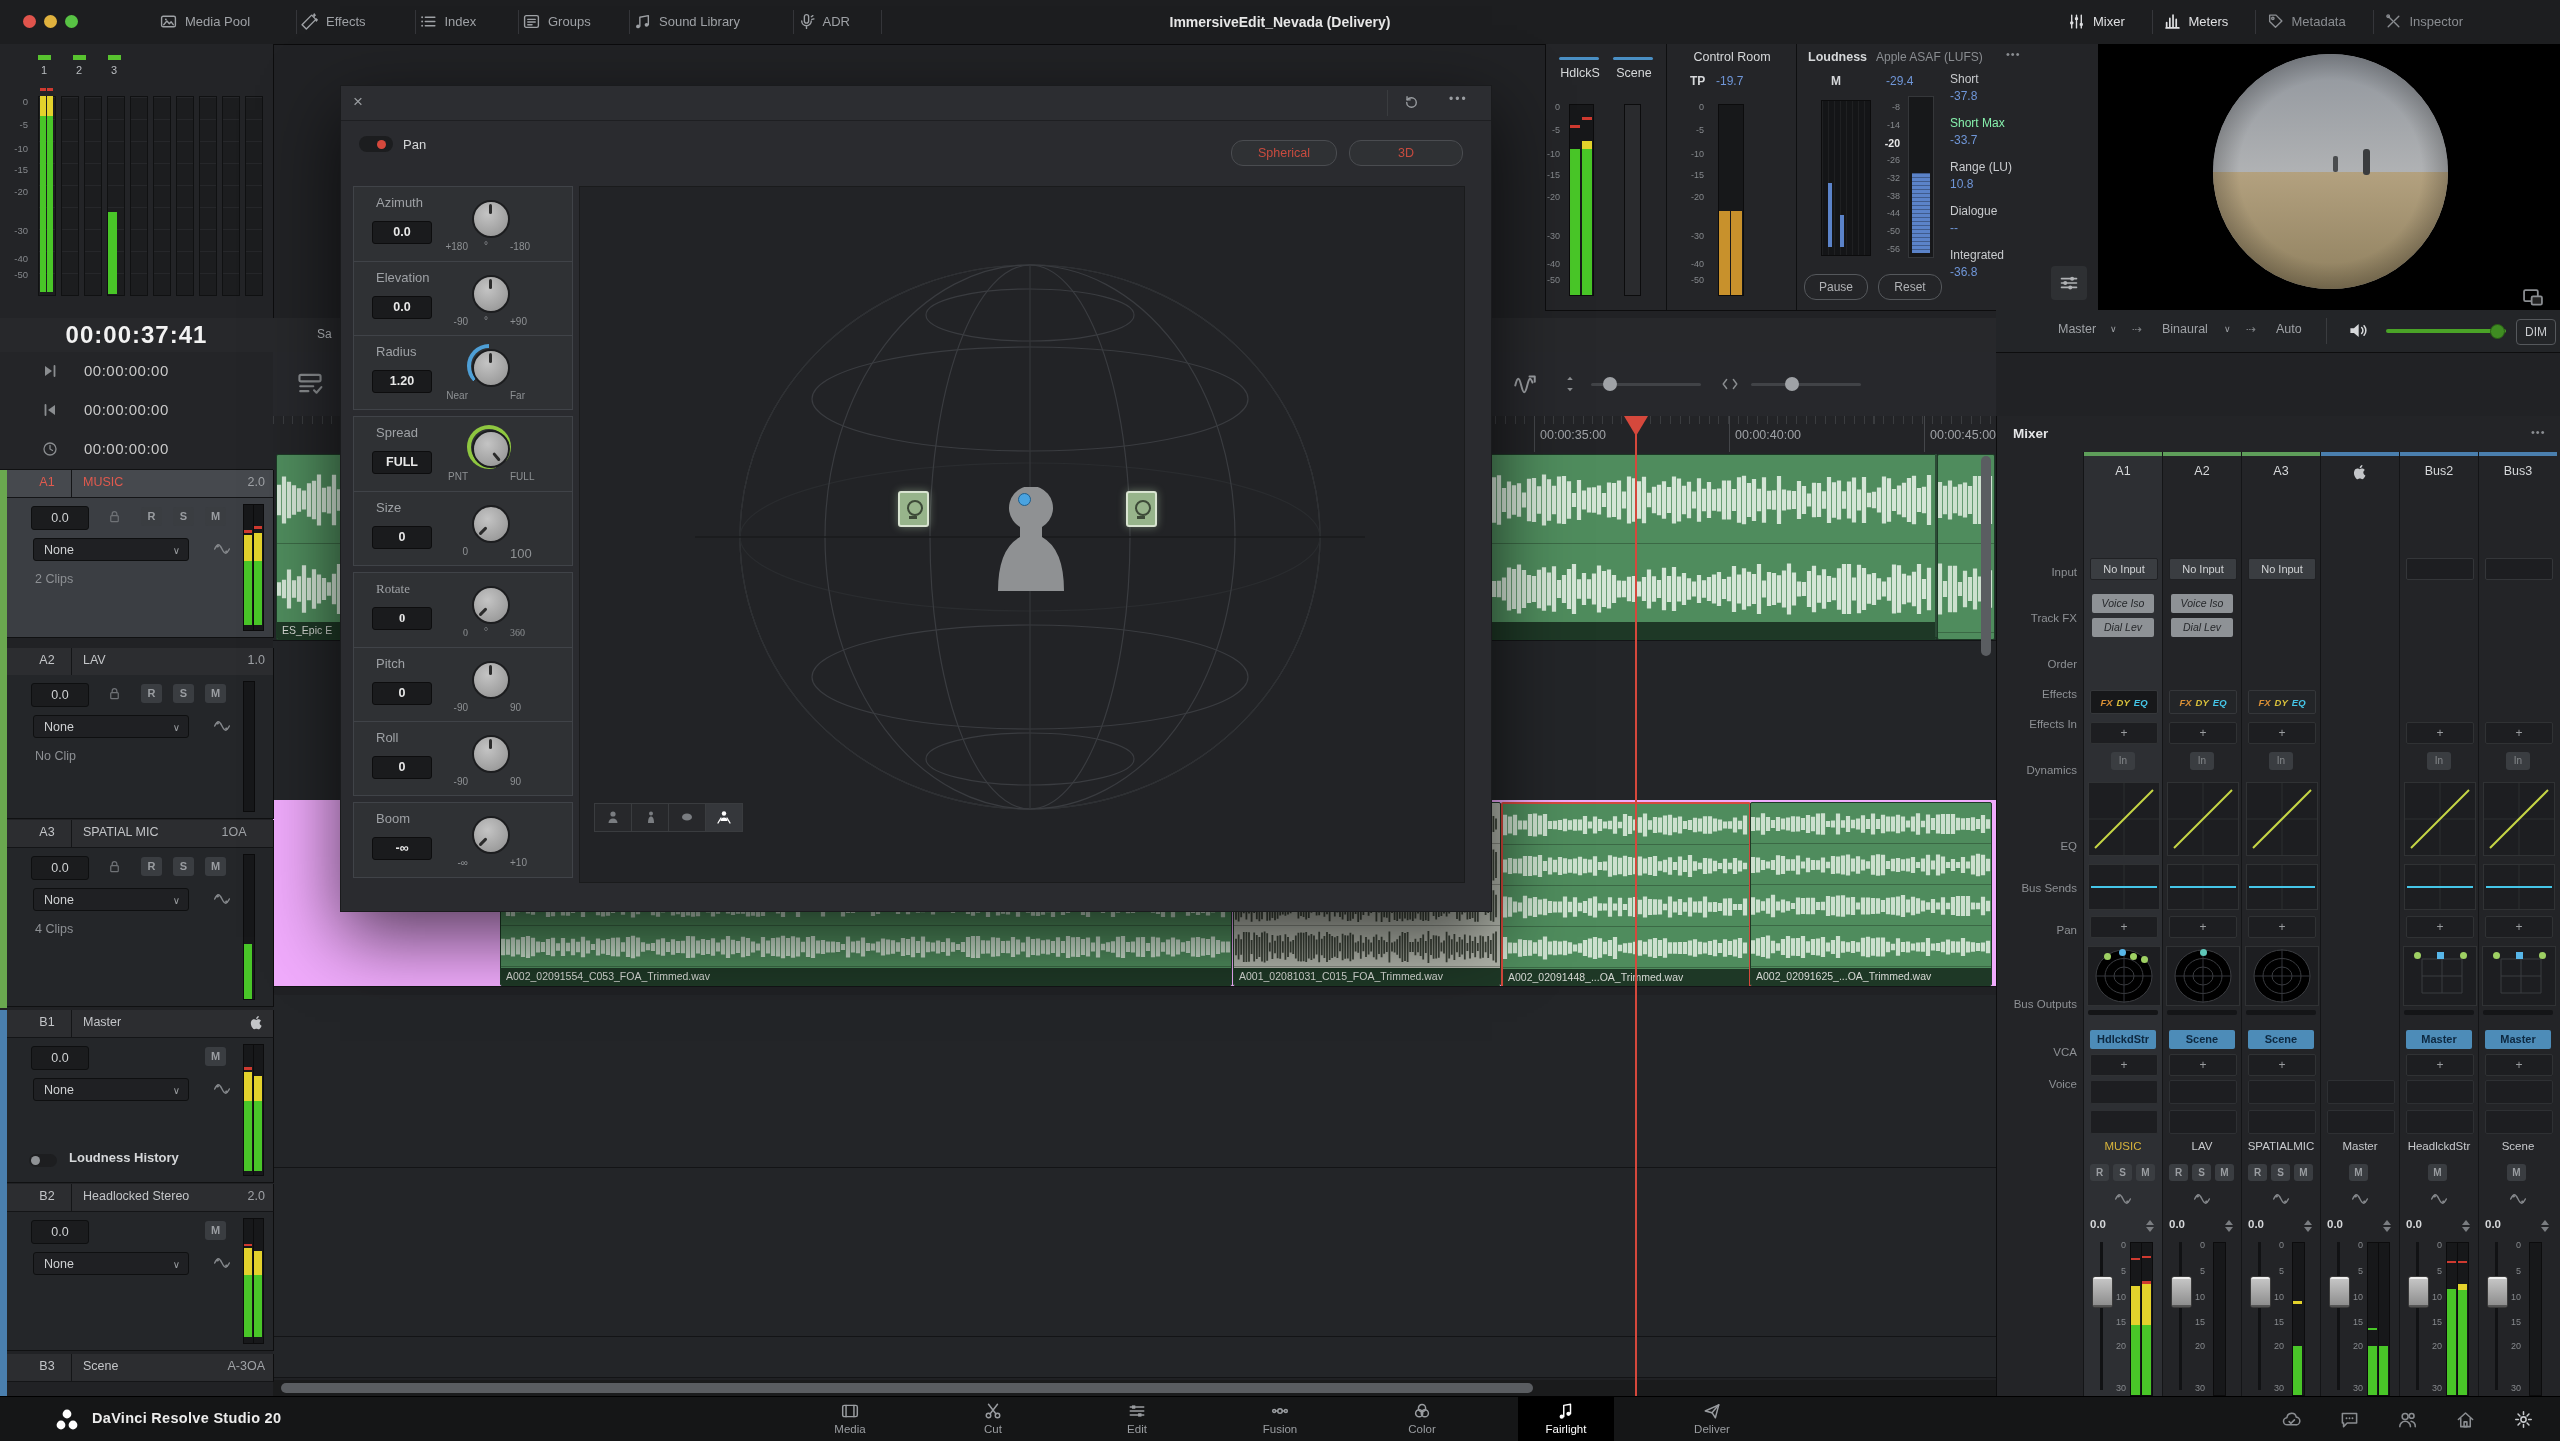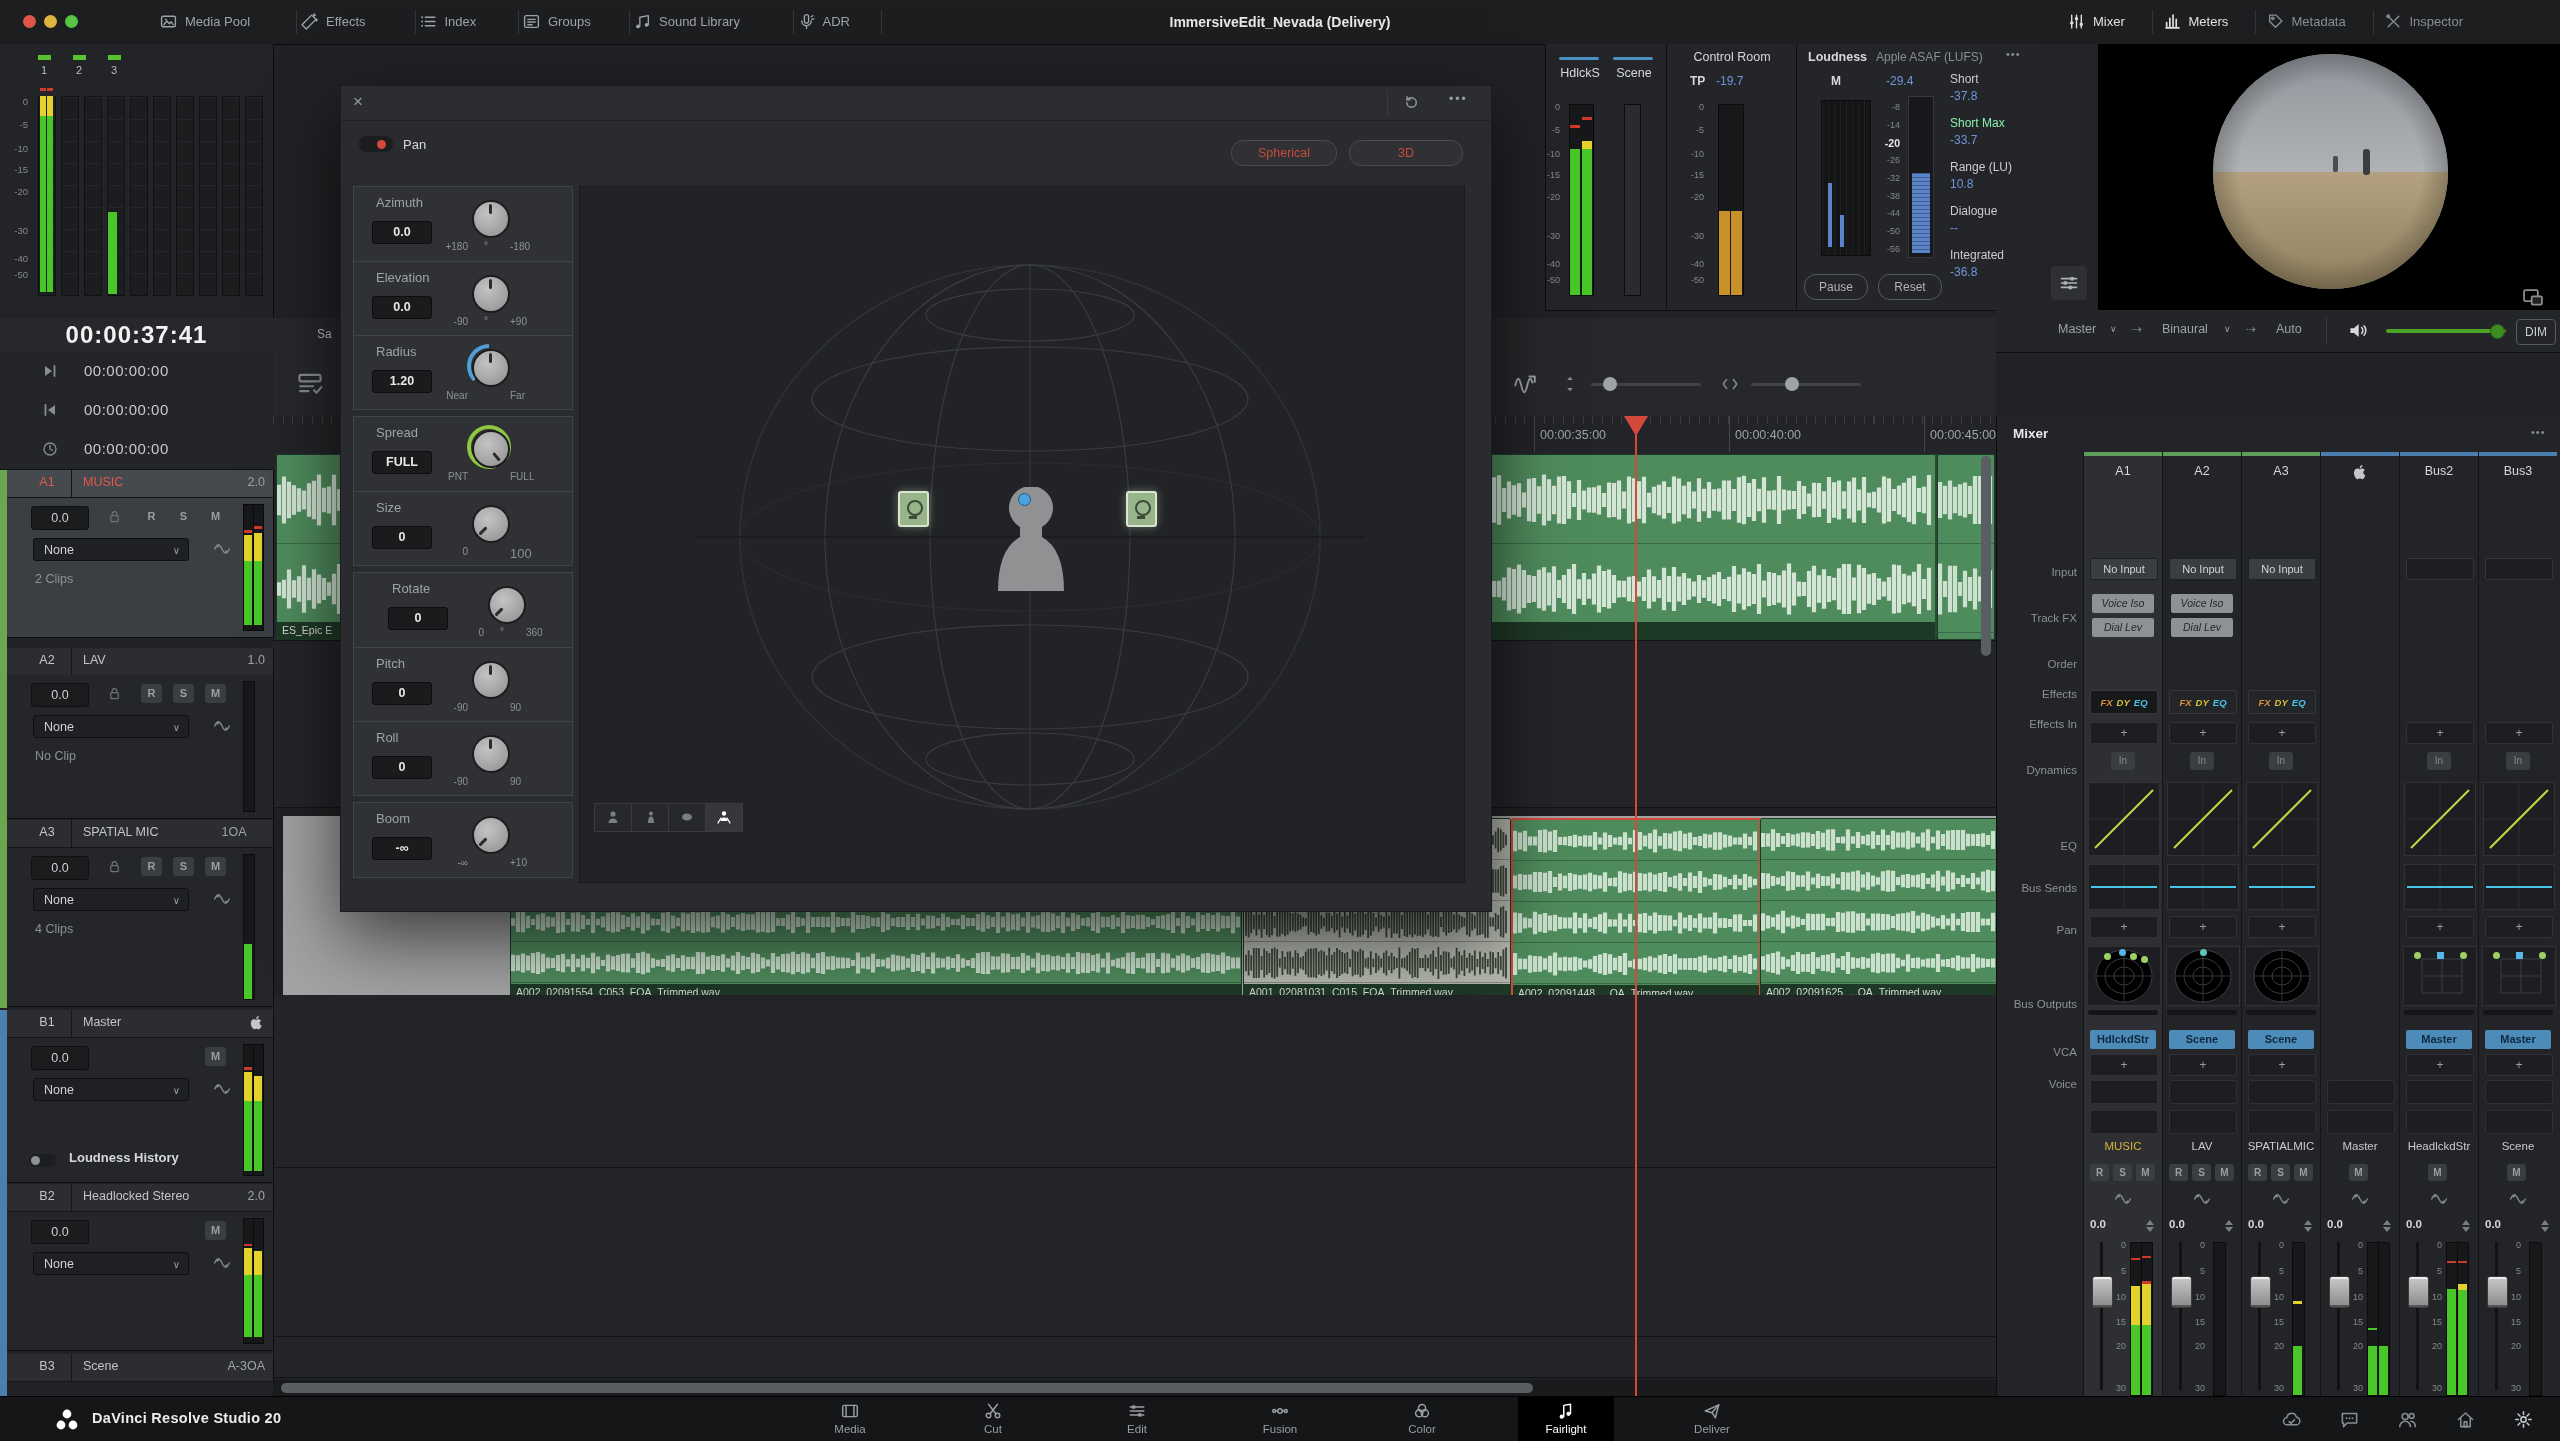--- a/index.html
+++ b/index.html
@@ -247,21 +247,21 @@
           <div style="position: absolute; left: 1664px; top: 2px; width: 56px; height: 184px; background: rgb(79, 140, 93); border: 1px solid rgb(29, 58, 38); border-radius: 2px; overflow: hidden;">
             <div style="position: absolute; left: 0px; top: 2px; width: 56px; height: 86px; border-bottom: 1px solid rgba(0, 0, 0, 0.25);"><svg width="56" height="86">
                 <path d="M2 25.1L2 60.9M7 28.8L7 57.2M12 23.5L12 62.5M17 29.7L17 56.3M22 27.2L22 58.8M27 25.4L27 60.6M32 29.1L32 56.9M37 19.0L37 67.0M42 19.1L42 66.9M47 20.1L47 65.9M52 19.1L52 66.9" stroke="rgba(235,245,235,0.8)" stroke-width="4.2"></path>
               </svg></div>
             <div style="position: absolute; left: 0px; top: 91px; width: 56px; height: 86px; border-bottom: 1px solid rgba(0, 0, 0, 0.25);"><svg width="56" height="86">
                 <path d="M2 17.4L2 68.6M7 34.9L7 51.1M12 19.8L12 66.2M17 19.8L17 66.2M22 35.9L22 50.1M27 24.8L27 61.2M32 30.9L32 55.1M37 22.5L37 63.5M42 30.6L42 55.4M47 32.8L47 53.2M52 24.3L52 61.7" stroke="rgba(235,245,235,0.8)" stroke-width="4.2"></path>
               </svg></div>
           </div>
         </div>
         <div style="position: absolute; left: 0px; top: 289px; width: 1723px; height: 166px; border-bottom: 1px solid rgb(19, 20, 22); background: rgb(35, 37, 40);"></div>
-        <div style="position: absolute; left: 0px; top: 464px; width: 1723px; height: 186px; border-bottom: 1px solid rgb(19, 20, 22); background: #a3a3a3; overflow: hidden; margin-left: 10px;">
+        <div style="position: absolute; left: 0px; top: 448px; width: 1723px; height: 186px; border-bottom: 1px solid rgb(19, 20, 22); background: #f0abfc; overflow: hidden;">
           <div style="position: absolute; left: 227px; top: 2px; width: 730px; height: 182px; background: rgb(79, 140, 93); border: 1px solid rgb(29, 58, 38); border-radius: 2px; overflow: hidden;">
             <div style="position: absolute; left: 0px; top: 2px; width: 730px; height: 38px; border-bottom: 1px solid rgba(0, 0, 0, 0.25);"><svg width="730" height="38">
                 <path d="M2 8.9L2 29.1M7 9.9L7 28.1M12 16.0L12 22.0M17 11.8L17 26.2M22 13.2L22 24.8M27 15.0L27 23.0M32 15.7L32 22.3M37 7.9L37 30.1M42 13.2L42 24.8M47 12.4L47 25.6M52 11.0L52 27.0M57 9.8L57 28.2M62 8.4L62 29.6M67 14.5L67 23.5M72 9.0L72 29.0M77 11.3L77 26.7M82 15.0L82 23.0M87 14.1L87 23.9M92 7.7L92 30.3M97 10.1L97 27.9M102 14.8L102 23.2M107 10.2L107 27.8M112 12.9L112 25.1M117 10.0L117 28.0M122 11.7L122 26.3M127 8.5L127 29.5M132 12.4L132 25.6M137 13.3L137 24.7M142 13.8L142 24.2M147 8.2L147 29.8M152 15.2L152 22.8M157 9.7L157 28.3M162 15.4L162 22.6M167 14.3L167 23.7M172 15.6L172 22.4M177 14.7L177 23.3M182 9.3L182 28.7M187 15.2L187 22.8M192 15.2L192 22.8M197 15.9L197 22.1M202 9.7L202 28.3M207 14.5L207 23.5M212 16.1L212 21.9M217 8.7L217 29.3M222 10.5L222 27.5M227 12.7L227 25.3M232 10.7L232 27.3M237 14.3L237 23.7M242 7.9L242 30.1M247 15.7L247 22.3M252 11.3L252 26.7M257 15.2L257 22.8M262 14.6L262 23.4M267 11.8L267 26.2M272 15.5L272 22.5M277 9.7L277 28.3M282 8.2L282 29.8M287 11.3L287 26.7M292 8.9L292 29.1M297 12.0L297 26.0M302 9.8L302 28.2M307 8.0L307 30.0M312 12.4L312 25.6M317 9.1L317 28.9M322 13.8L322 24.2M327 10.1L327 27.9M332 9.3L332 28.7M337 12.9L337 25.1M342 11.9L342 26.1M347 13.6L347 24.4M352 14.4L352 23.6M357 10.2L357 27.8M362 9.0L362 29.0M367 12.4L367 25.6M372 9.5L372 28.5M377 14.5L377 23.5M382 13.9L382 24.1M387 12.7L387 25.3M392 11.0L392 27.0M397 13.8L397 24.2M402 15.5L402 22.5M407 13.1L407 24.9M412 14.0L412 24.0M417 10.1L417 27.9M422 15.8L422 22.2M427 8.5L427 29.5M432 16.1L432 21.9M437 14.4L437 23.6M442 11.2L442 26.8M447 8.9L447 29.1M452 13.6L452 24.4M457 12.8L457 25.2M462 8.0L462 30.0M467 7.7L467 30.3M472 9.7L472 28.3M477 8.1L477 29.9M482 14.3L482 23.7M487 13.0L487 25.0M492 14.2L492 23.8M497 14.8L497 23.2M502 8.8L502 29.2M507 8.2L507 29.8M512 13.6L512 24.4M517 10.8L517 27.2M522 13.1L522 24.9M527 11.1L527 26.9M532 14.7L532 23.3M537 13.5L537 24.5M542 7.7L542 30.3M547 11.9L547 26.1M552 14.8L552 23.2M557 16.1L557 21.9M562 15.2L562 22.8M567 12.4L567 25.6M572 9.1L572 28.9M577 9.5L577 28.5M582 15.1L582 22.9M587 7.9L587 30.1M592 10.9L592 27.1M597 9.3L597 28.7M602 11.9L602 26.1M607 8.3L607 29.7M612 12.9L612 25.1M617 7.7L617 30.3M622 12.9L622 25.1M627 12.7L627 25.3M632 11.9L632 26.1M637 13.3L637 24.7M642 10.1L642 27.9M647 12.3L647 25.7M652 15.0L652 23.0M657 14.1L657 23.9M662 8.3L662 29.7M667 9.1L667 28.9M672 12.3L672 25.7M677 13.6L677 24.4M682 8.7L682 29.3M687 9.4L687 28.6M692 13.6L692 24.4M697 9.5L697 28.5M702 10.1L702 27.9M707 13.2L707 24.8M712 9.8L712 28.2M717 10.4L717 27.6M722 11.3L722 26.7M727 8.6L727 29.4" stroke="rgba(235,245,235,0.8)" stroke-width="4.2"></path>
               </svg></div>
             <div style="position: absolute; left: 0px; top: 43px; width: 730px; height: 38px; border-bottom: 1px solid rgba(0, 0, 0, 0.25);"><svg width="730" height="38">
                 <path d="M2 8.4L2 29.6M7 10.7L7 27.3M12 12.3L12 25.7M17 13.2L17 24.8M22 9.6L22 28.4M27 10.7L27 27.3M32 7.9L32 30.1M37 12.4L37 25.6M42 9.7L42 28.3M47 10.4L47 27.6M52 8.8L52 29.2M57 14.6L57 23.4M62 14.0L62 24.0M67 12.5L67 25.5M72 10.7L72 27.3M77 12.3L77 25.7M82 14.3L82 23.7M87 15.9L87 22.1M92 12.3L92 25.7M97 14.0L97 24.0M102 12.7L102 25.3M107 7.6L107 30.4M112 14.8L112 23.2M117 13.8L117 24.2M122 8.7L122 29.3M127 8.1L127 29.9M132 12.1L132 25.9M137 13.7L137 24.3M142 10.4L142 27.6M147 13.9L147 24.1M152 11.6L152 26.4M157 15.8L157 22.2M162 12.5L162 25.5M167 16.0L167 22.0M172 9.7L172 28.3M177 13.8L177 24.2M182 16.1L182 21.9M187 14.7L187 23.3M192 8.7L192 29.3M197 13.6L197 24.4M202 15.8L202 22.2M207 15.7L207 22.3M212 14.5L212 23.5M217 10.3L217 27.7M222 11.5L222 26.5M227 14.5L227 23.5M232 11.2L232 26.8M237 15.6L237 22.4M242 9.1L242 28.9M247 8.3L247 29.7M252 15.9L252 22.1M257 13.5L257 24.5M262 15.7L262 22.3M267 10.6L267 27.4M272 11.1L272 26.9M277 13.6L277 24.4M282 8.6L282 29.4M287 10.0L287 28.0M292 15.8L292 22.2M297 16.1L297 21.9M302 13.6L302 24.4M307 10.9L307 27.1M312 8.4L312 29.6M317 7.8L317 30.2M322 16.0L322 22.0M327 10.6L327 27.4M332 10.2L332 27.8M337 12.4L337 25.6M342 9.8L342 28.2M347 14.6L347 23.4M352 13.6L352 24.4M357 10.0L357 28.0M362 9.1L362 28.9M367 12.3L367 25.7M372 8.3L372 29.7M377 15.2L377 22.8M382 8.9L382 29.1M387 15.1L387 22.9M392 13.6L392 24.4M397 10.4L397 27.6M402 12.7L402 25.3M407 11.4L407 26.6M412 12.4L412 25.6M417 9.4L417 28.6M422 15.8L422 22.2M427 13.2L427 24.8M432 8.1L432 29.9M437 11.9L437 26.1M442 12.5L442 25.5M447 8.7L447 29.3M452 8.8L452 29.2M457 13.1L457 24.9M462 10.0L462 28.0M467 14.1L467 23.9M472 13.3L472 24.7M477 10.7L477 27.3M482 11.5L482 26.5M487 15.1L487 22.9M492 10.9L492 27.1M497 14.3L497 23.7M502 13.4L502 24.6M507 10.7L507 27.3M512 11.6L512 26.4M517 10.2L517 27.8M522 9.2L522 28.8M527 11.5L527 26.5M532 13.7L532 24.3M537 12.4L537 25.6M542 13.5L542 24.5M547 8.8L547 29.2M552 10.5L552 27.5M557 14.8L557 23.2M562 13.5L562 24.5M567 13.5L567 24.5M572 8.4L572 29.6M577 13.0L577 25.0M582 15.3L582 22.7M587 11.7L587 26.3M592 10.0L592 28.0M597 7.9L597 30.1M602 11.4L602 26.6M607 9.7L607 28.3M612 10.2L612 27.8M617 13.9L617 24.1M622 14.4L622 23.6M627 12.6L627 25.4M632 11.2L632 26.8M637 13.8L637 24.2M642 10.2L642 27.8M647 10.6L647 27.4M652 13.6L652 24.4M657 10.2L657 27.8M662 15.7L662 22.3M667 8.7L667 29.3M672 15.8L672 22.2M677 7.9L677 30.1M682 10.6L682 27.4M687 15.2L687 22.8M692 9.8L692 28.2M697 11.4L697 26.6M702 8.3L702 29.7M707 14.9L707 23.1M712 13.9L712 24.1M717 7.8L717 30.2M722 11.7L722 26.3M727 8.8L727 29.2" stroke="rgba(235,245,235,0.8)" stroke-width="4.2"></path>
               </svg></div>
             <div style="position: absolute; left: 0px; top: 84px; width: 730px; height: 38px; border-bottom: 1px solid rgba(0, 0, 0, 0.25);"><svg width="730" height="38">
                 <path d="M2 15.2L2 22.8M7 9.1L7 28.9M12 8.7L12 29.3M17 12.8L17 25.2M22 16.0L22 22.0M27 11.6L27 26.4M32 10.3L32 27.7M37 13.6L37 24.4M42 14.6L42 23.4M47 8.1L47 29.9M52 8.7L52 29.3M57 16.1L57 21.9M62 9.4L62 28.6M67 9.3L67 28.7M72 12.0L72 26.0M77 15.9L77 22.1M82 8.1L82 29.9M87 15.8L87 22.2M92 13.5L92 24.5M97 9.7L97 28.3M102 8.5L102 29.5M107 9.3L107 28.7M112 12.1L112 25.9M117 13.9L117 24.1M122 10.3L122 27.7M127 13.3L127 24.7M132 7.6L132 30.4M137 10.8L137 27.2M142 15.6L142 22.4M147 15.9L147 22.1M152 9.7L152 28.3M157 8.2L157 29.8M162 12.5L162 25.5M167 14.7L167 23.3M172 9.4L172 28.6M177 10.8L177 27.2M182 7.9L182 30.1M187 9.6L187 28.4M192 8.2L192 29.8M197 8.7L197 29.3M202 13.7L202 24.3M207 12.4L207 25.6M212 8.5L212 29.5M217 11.3L217 26.7M222 14.0L222 24.0M227 11.5L227 26.5M232 10.1L232 27.9M237 11.3L237 26.7M242 11.3L242 26.7M247 8.5L247 29.5M252 9.2L252 28.8M257 8.2L257 29.8M262 8.9L262 29.1M267 15.2L267 22.8M272 14.9L272 23.1M277 11.5L277 26.5M282 7.9L282 30.1M287 14.0L287 24.0M292 15.2L292 22.8M297 8.1L297 29.9M302 14.1L302 23.9M307 14.0L307 24.0M312 13.8L312 24.2M317 13.9L317 24.1M322 8.4L322 29.6M327 13.9L327 24.1M332 15.1L332 22.9M337 14.8L337 23.2M342 8.4L342 29.6M347 12.0L347 26.0M352 11.9L352 26.1M357 13.1L357 24.9M362 14.7L362 23.3M367 14.3L367 23.7M372 9.0L372 29.0M377 11.0L377 27.0M382 15.0L382 23.0M387 14.0L387 24.0M392 14.0L392 24.0M397 11.1L397 26.9M402 14.0L402 24.0M407 10.8L407 27.2M412 15.4L412 22.6M417 12.3L417 25.7M422 12.8L422 25.2M427 15.1L427 22.9M432 10.4L432 27.6M437 14.0L437 24.0M442 15.9L442 22.1M447 15.7L447 22.3M452 12.0L452 26.0M457 14.8L457 23.2M462 15.1L462 22.9M467 10.9L467 27.1M472 9.2L472 28.8M477 12.3L477 25.7M482 14.0L482 24.0M487 8.0L487 30.0M492 13.6L492 24.4M497 9.4L497 28.6M502 11.2L502 26.8M507 10.4L507 27.6M512 14.6L512 23.4M517 8.3L517 29.7M522 13.6L522 24.4M527 12.2L527 25.8M532 9.2L532 28.8M537 9.1L537 28.9M542 10.3L542 27.7M547 12.8L547 25.2M552 7.9L552 30.1M557 14.4L557 23.6M562 9.9L562 28.1M567 11.9L567 26.1M572 15.3L572 22.7M577 14.5L577 23.5M582 10.0L582 28.0M587 7.9L587 30.1M592 13.4L592 24.6M597 13.9L597 24.1M602 12.0L602 26.0M607 14.4L607 23.6M612 8.1L612 29.9M617 12.2L617 25.8M622 13.0L622 25.0M627 11.7L627 26.3M632 12.1L632 25.9M637 13.9L637 24.1M642 16.1L642 21.9M647 13.1L647 24.9M652 12.2L652 25.8M657 10.9L657 27.1M662 7.9L662 30.1M667 15.1L667 22.9M672 7.8L672 30.2M677 13.1L677 24.9M682 15.5L682 22.5M687 9.2L687 28.8M692 12.0L692 26.0M697 10.1L697 27.9M702 12.1L702 25.9M707 9.5L707 28.5M712 12.4L712 25.6M717 12.9L717 25.1M722 7.8L722 30.2M727 13.5L727 24.5" stroke="rgba(235,245,235,0.8)" stroke-width="4.2"></path>
               </svg></div>
@@ -1142,21 +1142,21 @@
           <div style="position: absolute; left: 22px; top: 8px; font-size: 13px; color: rgb(158, 161, 165);">Size</div>
           <div style="position: absolute; left: 18px; top: 34px; width: 58px; height: 21px; background: rgb(26, 27, 29); border: 1px solid rgb(13, 13, 14); border-radius: 3px; text-align: center; line-height: 21px; font-size: 12.5px; font-weight: bold; color: rgb(232, 232, 232);">0</div>
           <div style="position: absolute; left: 118px; top: 13px; width: 34px; height: 34px; border-radius: 50%; background: radial-gradient(circle at 40% 35%, rgb(196, 196, 196), rgb(142, 142, 142)); border: 2px solid rgb(28, 29, 31);">
             <div style="position: absolute; left: 15px; top: 2px; width: 2.5px; height: 10px; background: rgb(43, 43, 43); border-radius: 2px; transform-origin: 1.25px 15px; transform: rotate(-135deg);"></div>
           </div>
           <div style="position: absolute; left: 78px; top: 54px; width: 36px; text-align: right; font-size: 10px; color: rgb(142, 145, 148);">0</div>
           <div style="position: absolute; left: 156px; top: 54px; width: 40px; font-size: 13px; color: rgb(142, 145, 148);">100</div>
         </div>
       </div>
       <div style="position: absolute; left: 12px; top: 486px; width: 218px; height: 222px; background: rgb(47, 49, 52); border: 1px solid rgb(64, 67, 72);">
-        <div style="position: absolute; left: 16px; top: 0px; width: 218px; height: 74px;">
+        <div style="position: absolute; left: 0px; top: 0px; width: 218px; height: 74px; font-family: Liberation Serif, serif;">
           <div style="position: absolute; left: 22px; top: 8px; font-size: 13px; color: rgb(158, 161, 165);">Rotate</div>
           <div style="position: absolute; left: 18px; top: 34px; width: 58px; height: 21px; background: rgb(26, 27, 29); border: 1px solid rgb(13, 13, 14); border-radius: 3px; text-align: center; line-height: 21px; font-size: 12.5px; font-weight: bold; color: rgb(232, 232, 232);">0</div>
           <div style="position: absolute; left: 118px; top: 13px; width: 34px; height: 34px; border-radius: 50%; background: radial-gradient(circle at 40% 35%, rgb(196, 196, 196), rgb(142, 142, 142)); border: 2px solid rgb(28, 29, 31);">
             <div style="position: absolute; left: 15px; top: 2px; width: 2.5px; height: 10px; background: rgb(43, 43, 43); border-radius: 2px; transform-origin: 1.25px 15px; transform: rotate(-135deg);"></div>
           </div>
           <div style="position: absolute; left: 78px; top: 54px; width: 36px; text-align: right; font-size: 10px; color: rgb(142, 145, 148);">0</div>
           <div style="position: absolute; left: 130px; top: 53px; font-size: 10px; color: rgb(142, 145, 148);">°</div>
           <div style="position: absolute; left: 156px; top: 54px; width: 40px; font-size: 10px; color: rgb(142, 145, 148);">360</div>
         </div>
         <div style="position: absolute; left: 0px; top: 74px; width: 218px; height: 74px; border-top: 1px solid rgb(64, 67, 72);">

